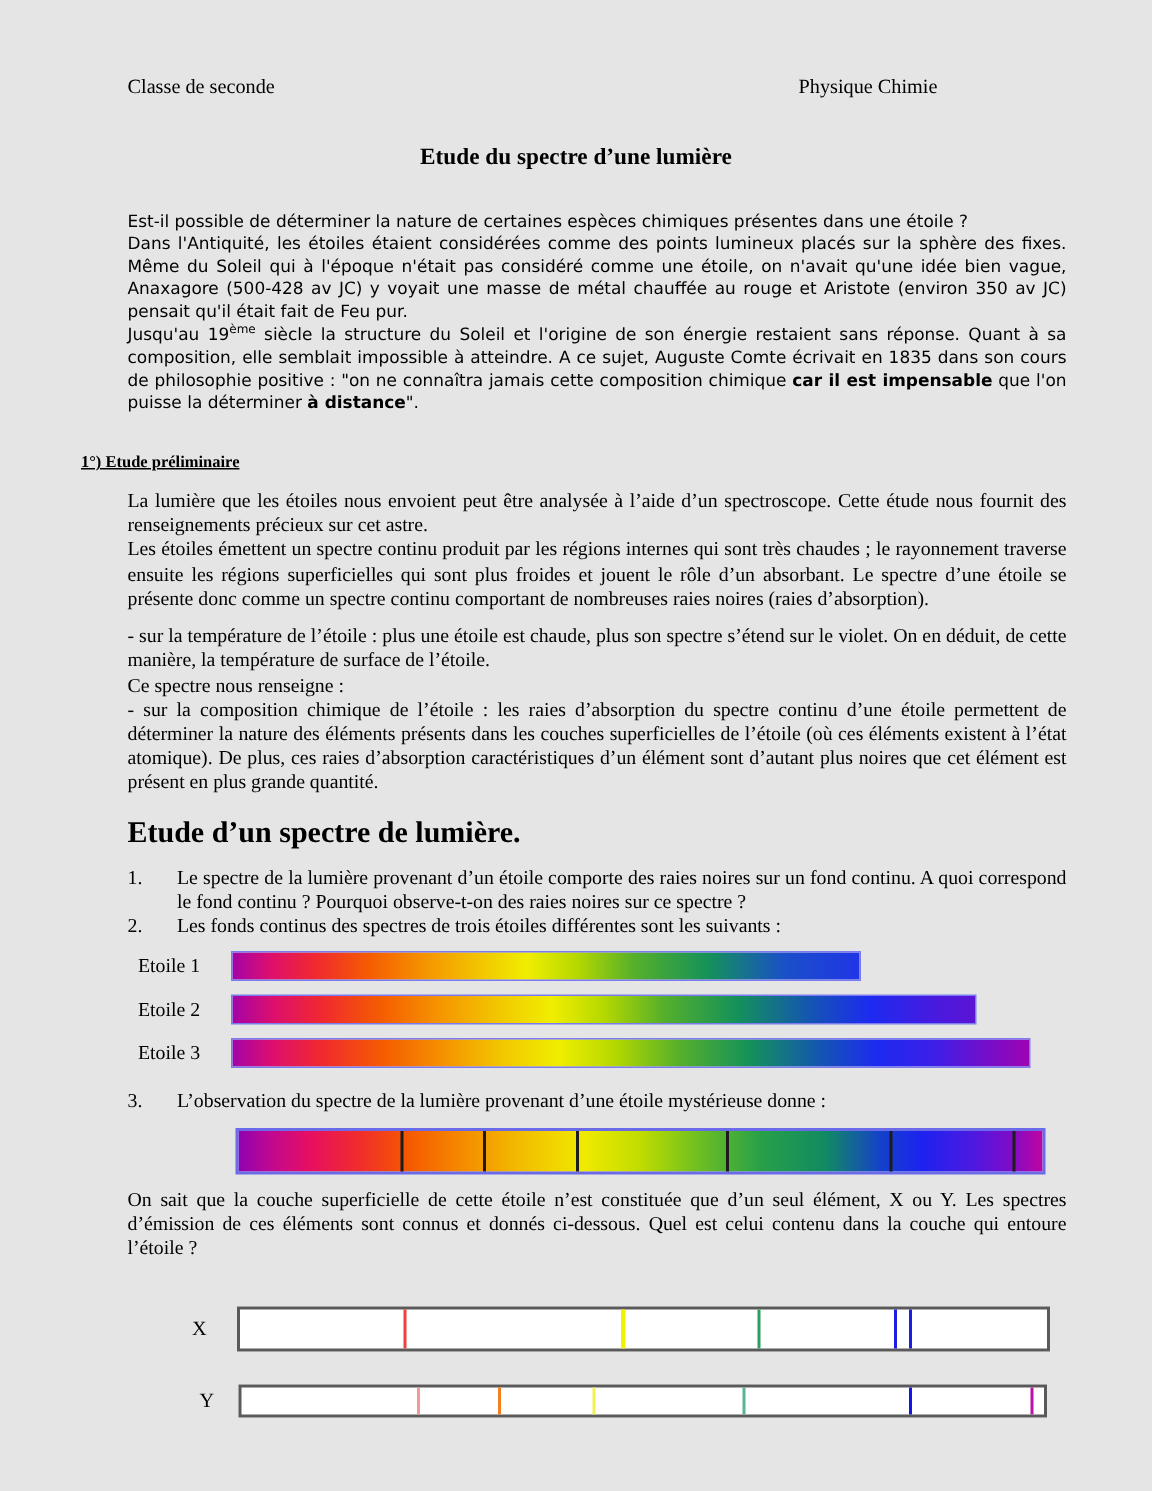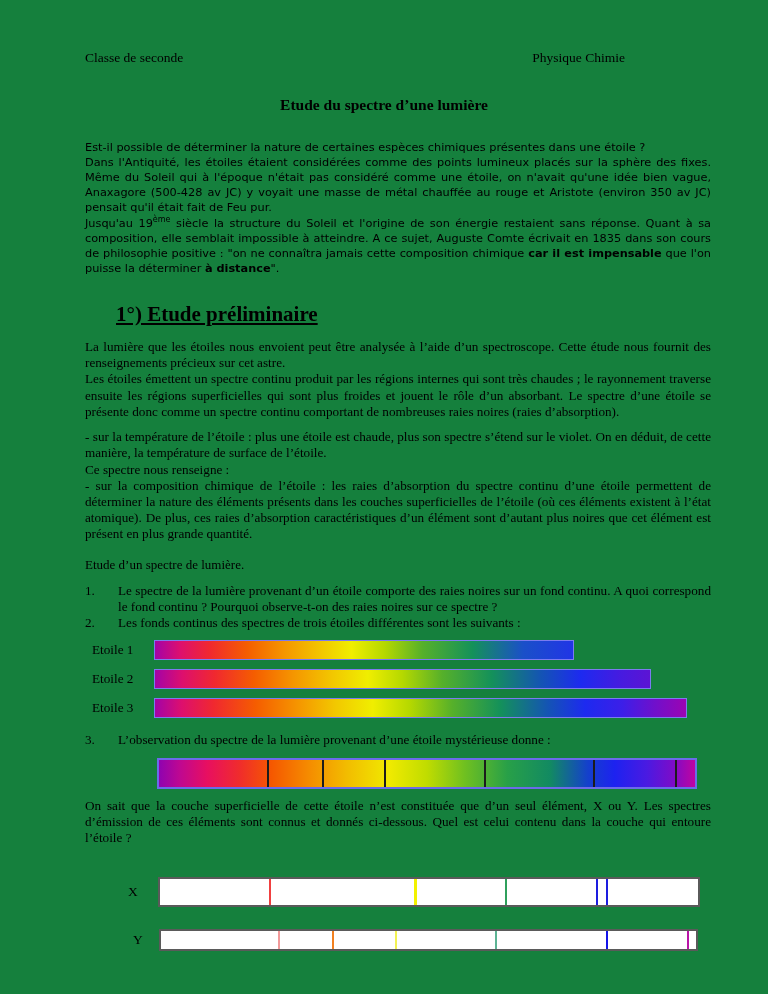--- a/index.html
+++ b/index.html
@@ -1,19 +1,19 @@
 <!DOCTYPE html>
 <html><head>
 <meta charset="utf-8">
 <style>
   html,body{margin:0;padding:0;background:#ffffff;}
   .page{
     position:relative;
     width:768px;height:994px;
-    background:#15803d;
+    background:#e5e5e5;
     overflow:hidden;
     font-family:"Liberation Serif", serif;
     color:#000;
   }
   .header{
     margin:50px 0 0 85px;
     width:540px;
     display:flex;justify-content:space-between;
     font-size:13.5px;
   }
@@ -26,36 +26,36 @@
   .intro{
     margin:26px 57px 0 85px;
     font-family:"DejaVu Sans", sans-serif;
     font-size:11.3px;
     line-height:1.33;
     text-align:justify;
   }
   .intro sup{font-size:8px;}
   .b{font-weight:bold;}
   .section-heading{
-    margin:26px 0 0 116px;
+    margin:26px 0 0 54px;
     font-weight:bold;
-    font-size:21px;
+    font-size:11px;
     text-decoration:underline;
   }
   .body-text{
     margin:12px 57px 0 85px;
     font-size:13.2px;
     line-height:1.23;
     text-align:justify;
   }
   .mt8{margin-top:9px;}
   .sub-heading{
     margin:14px 57px 0 85px;
-    font-size:13px;
-    font-weight:normal;
+    font-size:20px;
+    font-weight:bold;
   }
   .qlist{margin:10px 57px 0 85px;font-size:13.2px;line-height:1.23;}
   .qitem{display:flex;}
   .qnum{width:33px;flex:0 0 33px;}
   .qtext{flex:1;text-align:justify;}
   
   .etoile-row{
     margin-left:92px;
     margin-top:9px;
     display:flex;align-items:center;

